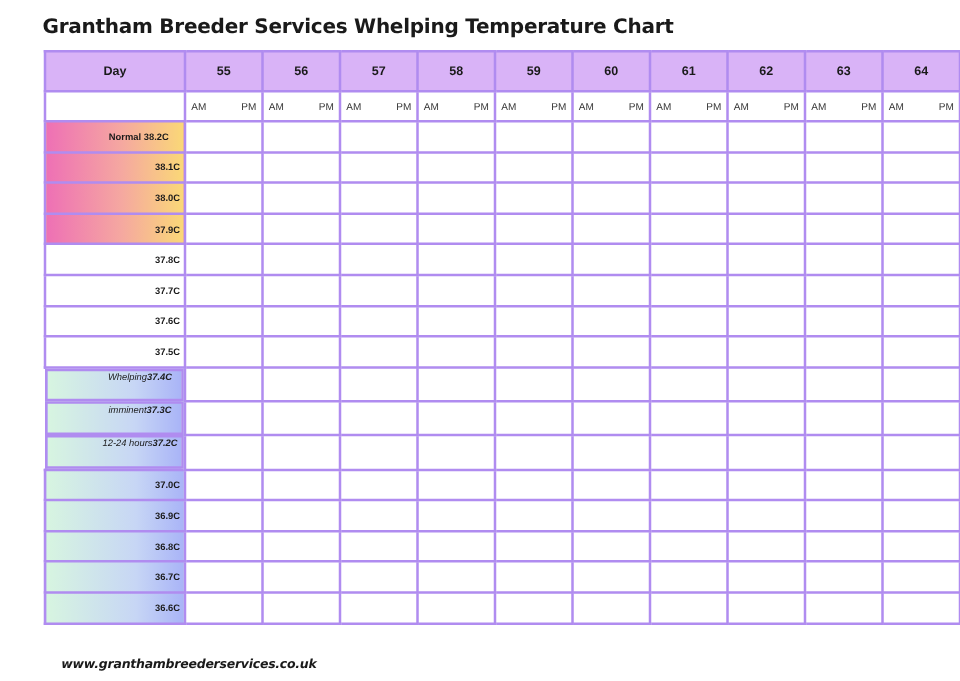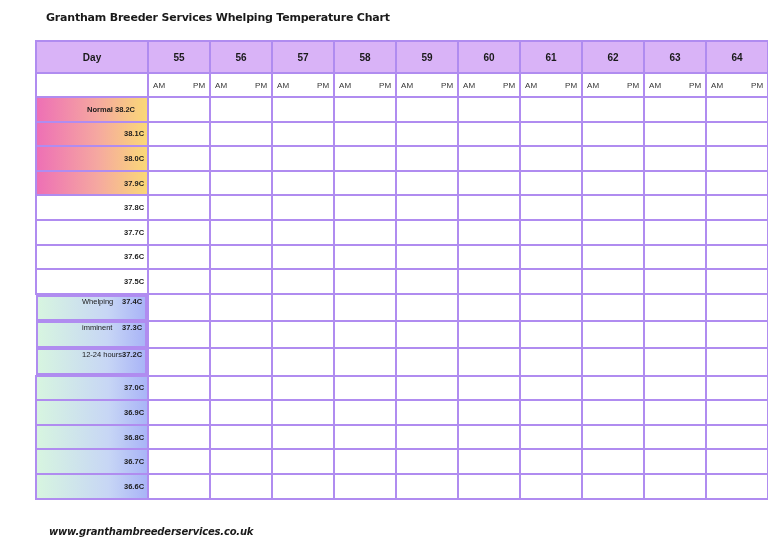--- a/index.html
+++ b/index.html
@@ -1,29 +1,29 @@
 <!DOCTYPE html>
 <html><head>
 <meta charset="utf-8">
 <style>
   html, body { margin:0; padding:0; background:#ffffff; }
   body { width:768px; height:545px; position:relative; overflow:hidden; font-family:"Liberation Sans", sans-serif; color:#1a1a1a; }
-  .title { position:absolute; left:46px; top:11px; font-size:11px; font-weight:bold; font-family:"DejaVu Sans", sans-serif; letter-spacing:-0.2px; }
+  .title { position:absolute; left:34px; top:11px; font-size:16px; font-weight:bold; font-family:"DejaVu Sans", sans-serif; letter-spacing:-0.2px; }
   .footer { position:absolute; left:49px; top:526px; font-size:10px; font-weight:bold; font-family:"DejaVu Sans", sans-serif; letter-spacing:-0.2px;font-style:italic; }
   table { position:absolute; left:35px; top:40px; border-collapse:collapse; table-layout:fixed; }
   td, th { border:2px solid #b08cf0; padding:0; }
   th { background:#d9b3f7; height:30px; font-size:10px; font-weight:bold; text-align:center; }
   .ampm td { height:22px; background:#fff; font-size:8px; color:#333; }
   .ampm .cell { display:flex; justify-content:space-between; padding:0 4px;gap:28px; }
   .row td { height:22.6px; background:#fff; }
   .label { font-size:7.5px; font-weight:bold; text-align:right; padding-right:3px; white-space:nowrap; }
   .label .pre { font-weight:normal;padding-left:41px; }
   .warm { background:linear-gradient(90deg,#ee70b5 0%,#f5a8a0 55%,#fad877 100%) !important;text-align:right; }
   .cool { background:linear-gradient(90deg,#d7f5e0 0%,#c7d6f5 65%,#a9b4f7 100%) !important; }
-  .label.left { display:flex; justify-content:space-between; padding-left:3px; }
+  .label.left { display:flex; justify-content:center; padding-left:3px;font-style:italic; }
 </style>
 </head>
 <body>
 
 <div class="title">Grantham Breeder Services Whelping Temperature  Chart</div>
 
 <table>
   <colgroup id="cols">
       <col style="width: 67px;">
       <col style="width: 65px;">

